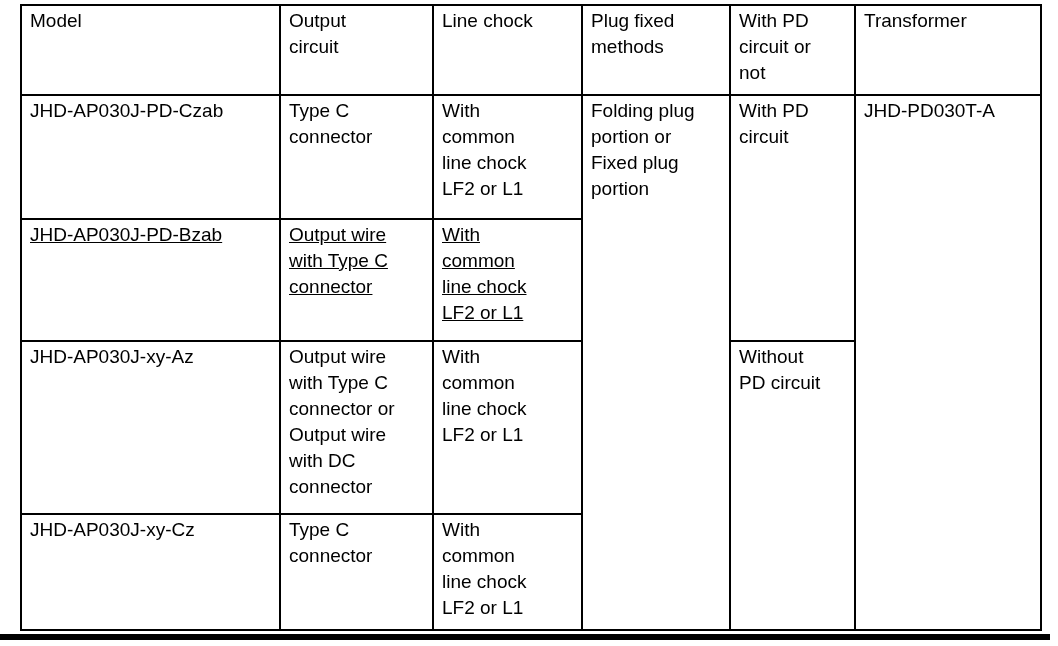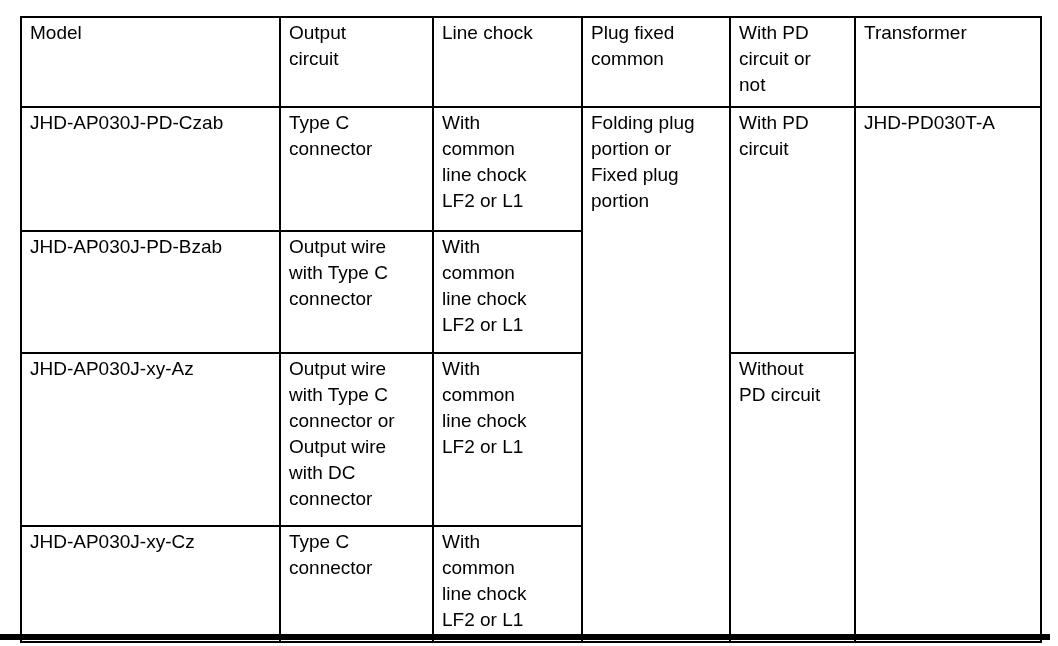--- a/index.html
+++ b/index.html
@@ -8,21 +8,21 @@
     width: 1058px; height: 646px;
     position: relative;
     overflow: hidden;
     font-family: "Liberation Sans", sans-serif;
     color: #000000;
   }
   .page { position: absolute; inset: 0; background: #ffffff; }
 
   table.spec {
     position: absolute;
-    left: 20px; top: 16px;
+    left: 20px; top: 4px;
     width: 1020px;
     border-collapse: collapse;
     table-layout: fixed;
   }
   .spec th, .spec td {
     border: 2px solid #000000;
     vertical-align: top;
     text-align: left;
     font-weight: 400;
     font-size: 19px;
@@ -34,21 +34,21 @@
   }
   col.c1 { width: 259px; }
   col.c2 { width: 153px; }
   col.c3 { width: 149px; }
   col.c4 { width: 148px; }
   col.c5 { width: 125px; }
   col.c6 { width: 186px; }
 
   tr.h-header { height: 90px; }
   tr.h-r1 { height: 124px; }
-  tr.h-r2 { height: 122px; }
+  tr.h-r2 { height: 122px; text-decoration: underline; }
   tr.h-r3 { height: 173px; margin-top: 24px; }
   tr.h-r4 { height: 116px; }
 
   .bottom-rule {
     position: absolute;
     left: 0; top: 634;
     top: 634px;
     width: 1050px; height: 6px;
     background: #000000;
   }
@@ -67,21 +67,21 @@
         <col class="c5">
         <col class="c6">
     </colgroup>
     <tbody>
       <tr class="h-header">
         <th>Model</th>
         <th>Output
 circuit</th>
         <th>Line chock</th>
         <th>Plug fixed
-common</th>
+methods</th>
         <th>With PD
 circuit or
 not</th>
         <th>Transformer</th>
       </tr>
 
       <tr class="h-r1">
         <td>JHD-AP030J-PD-Czab</td>
         <td>Type C
 connector</td>

